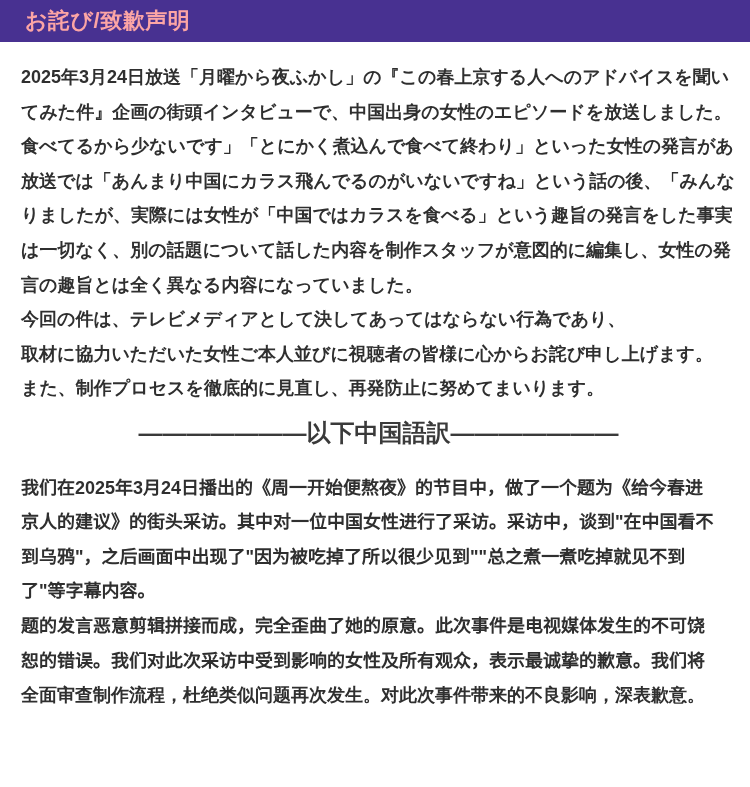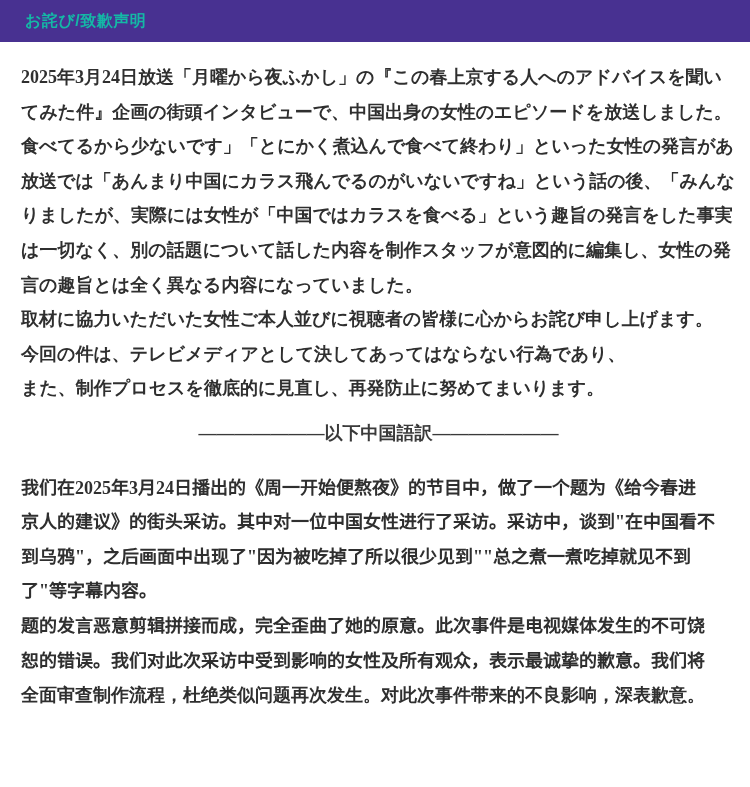--- a/index.html
+++ b/index.html
@@ -17,42 +17,41 @@
   .header-bar {
     width: 750px;
     height: 42px;
     background: #483191;
     display: flex;
     align-items: center;
     box-sizing: border-box;
     padding-left: 25px;
   }
   .header-title {
-    color: #14b8a6;
-    font-size: 16px;
+    color: #fca5a5;
+    font-size: 22px;
     font-weight: 700;
     letter-spacing: 0.5px;
     line-height: 1;
     margin: 0;
   }
   .apology-body {
     box-sizing: border-box;
     padding: 18px 14px 0 21px;
-    font-family: Liberation Serif, serif;
   }
   .statement-line {
     font-size: 18px;
     line-height: 34.6px;
     font-weight: 700;
     color: #2f2f2f;
     white-space: nowrap;
     letter-spacing: 0px;
   }
   .translation-divider {
-    font-size: 18px;
+    font-size: 24px;
     line-height: 34.6px;
     font-weight: 700;
     color: #3a3a3a;
     text-align: center;
     margin: 10px 0 20px 0;
     white-space: nowrap;
   }
 </style>
 </head>
 <body>
@@ -64,22 +63,22 @@
 <main class="apology-body">
 
   <section lang="ja">
     <div class="statement-line">2025年3月24日放送「月曜から夜ふかし」の『この春上京する人へのアドバイスを聞い</div>
     <div class="statement-line">てみた件』企画の街頭インタビューで、中国出身の女性のエピソードを放送しました。</div>
     <div class="statement-line">食べてるから少ないです」「とにかく煮込んで食べて終わり」といった女性の発言があ</div>
     <div class="statement-line">放送では「あんまり中国にカラス飛んでるのがいないですね」という話の後、「みんな</div>
     <div class="statement-line">りましたが、実際には女性が「中国ではカラスを食べる」という趣旨の発言をした事実</div>
     <div class="statement-line">は一切なく、別の話題について話した内容を制作スタッフが意図的に編集し、女性の発</div>
     <div class="statement-line">言の趣旨とは全く異なる内容になっていました。</div>
+    <div class="statement-line">今回の件は、テレビメディアとして決してあってはならない行為であり、</div>
     <div class="statement-line">取材に協力いただいた女性ご本人並びに視聴者の皆様に心からお詫び申し上げます。</div>
-    <div class="statement-line">今回の件は、テレビメディアとして決してあってはならない行為であり、</div>
     <div class="statement-line">また、制作プロセスを徹底的に見直し、再発防止に努めてまいります。</div>
   </section>
 
   <div class="translation-divider">———————以下中国語訳———————</div>
 
   <section lang="zh-CN">
     <div class="statement-line">我们在2025年3月24日播出的《周一开始便熬夜》的节目中，做了一个题为《给今春进</div>
     <div class="statement-line">京人的建议》的街头采访。其中对一位中国女性进行了采访。采访中，谈到"在中国看不</div>
     <div class="statement-line">到乌鸦"，之后画面中出现了"因为被吃掉了所以很少见到""总之煮一煮吃掉就见不到</div>
     <div class="statement-line">了"等字幕内容。</div>

